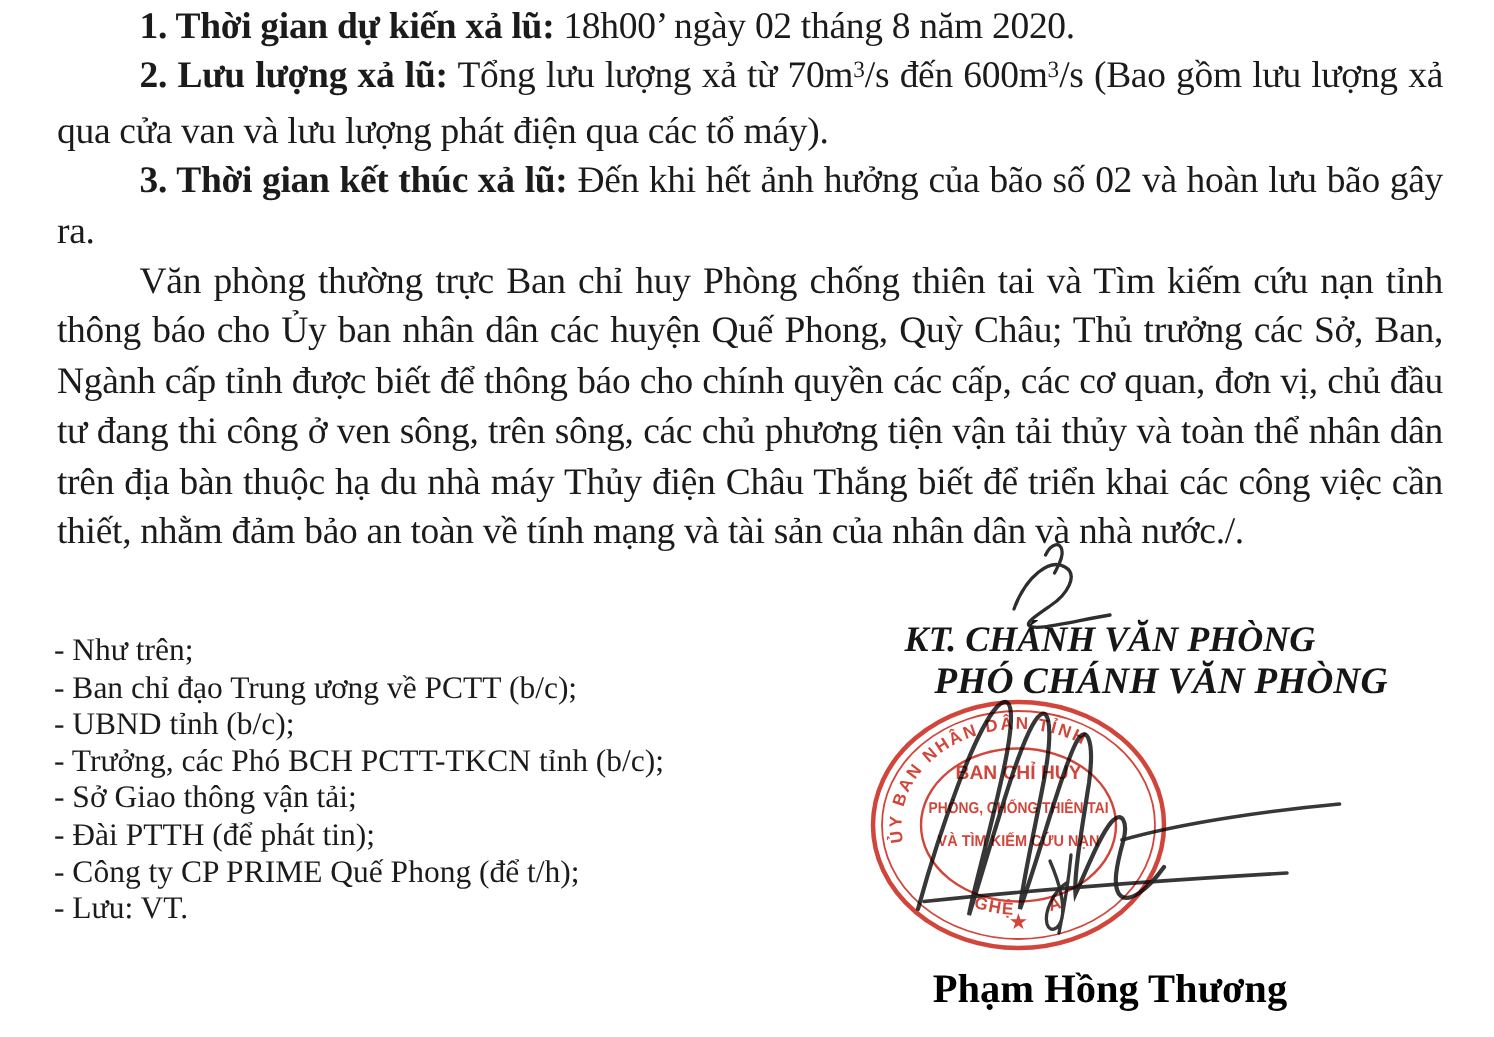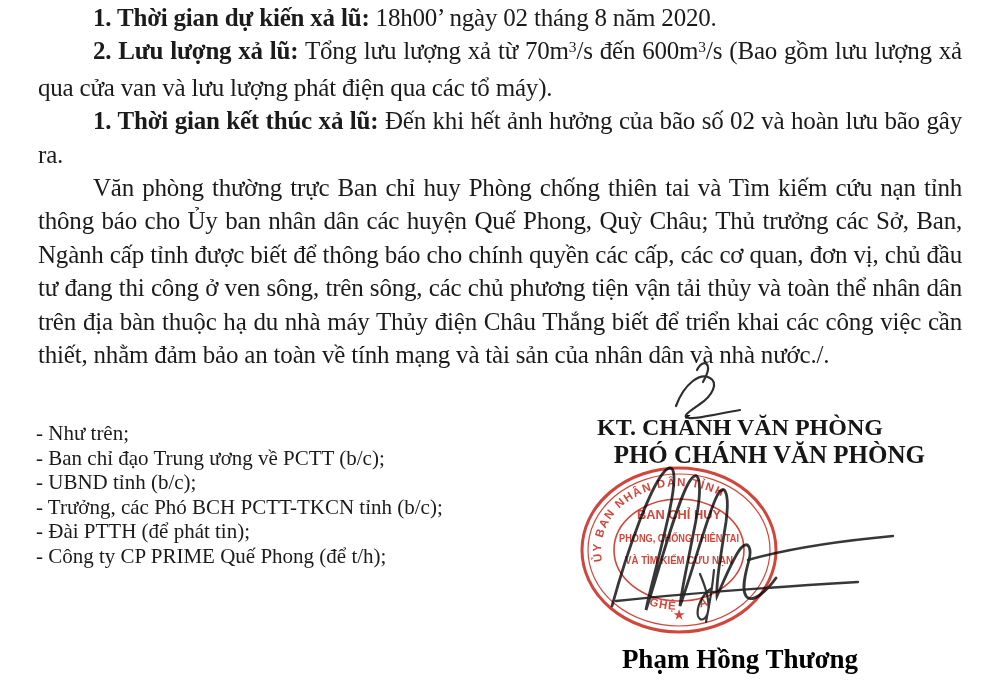--- a/index.html
+++ b/index.html
@@ -15,55 +15,57 @@
     text-align:justify;
   }
   .para { margin:0; text-indent:55px; }
   .lead { font-weight:bold; }
   sup.m3 { font-size:0.62em; letter-spacing:0; position:relative; top:-0.5em; vertical-align:baseline; }
   
   .recipients { position:absolute; left:36px; top:421px; }
   .recipients-heading { font-size:23px; font-weight:bold; font-style:italic; line-height:26px; }
   .recipient-list { list-style:none; margin:0; padding:0; font-size:21px; line-height:24.6px; }
   
-  .sign-titles { position:absolute; left:555px; top:413px; width:370px; text-align:center; font-weight:bold; color:#161616; }
+  .sign-titles { position:absolute; left:555px; top:413px; width:370px; text-align:center; font-weight:bold; color:#161616;font-style:italic; }
   .sign-title-1 { font-size:24px; line-height:28px; }
   .sign-title-2 { font-size:25px; line-height:28px;text-align:right; }
   .signer-name { position:absolute; left:555px; top:644px; width:370px; text-align:center; font-weight:bold; font-size:27px; color:#000000; }
   
   .stamp-svg { position:absolute; left:577px; top:463px; mix-blend-mode:multiply; opacity:0.93; }
   .stamp-svg text { font-family:"Liberation Sans", sans-serif; font-weight:bold; }
   .signature-svg { position:absolute; left:595px; top:450px; mix-blend-mode:multiply; }
   .mark-svg { position:absolute; left:665px; top:352px; }
 </style>
 </head>
 <body>
 
 <div class="page">
 
   <div class="body-text">
     <p class="para"><span class="lead">1. Thời gian dự kiến xả lũ:</span><span> 18h00’ ngày 02 tháng 8 năm 2020.</span></p>
     <p class="para"><span class="lead">2. Lưu lượng xả lũ:</span><span> Tổng lưu lượng xả từ 70m</span><sup class="m3">3</sup><span>/s đến 600m</span><sup class="m3">3</sup><span>/s (Bao gồm lưu lượng xả qua cửa van và lưu lượng phát điện qua các tổ máy).</span></p>
-    <p class="para"><span class="lead">1. Thời gian kết thúc xả lũ:</span><span> Đến khi hết ảnh hưởng của bão số 02 và hoàn lưu bão gây ra.</span></p>
+    <p class="para"><span class="lead">3. Thời gian kết thúc xả lũ:</span><span> Đến khi hết ảnh hưởng của bão số 02 và hoàn lưu bão gây ra.</span></p>
     <p class="para">Văn phòng thường trực Ban chỉ huy Phòng chống thiên tai và Tìm kiếm cứu nạn tỉnh thông báo cho Ủy ban nhân dân các huyện Quế Phong, Quỳ Châu; Thủ trưởng các Sở, Ban, Ngành cấp tỉnh được biết để thông báo cho chính quyền các cấp, các cơ quan, đơn vị, chủ đầu tư đang thi công ở ven sông, trên sông, các chủ phương tiện vận tải thủy và toàn thể nhân dân trên địa bàn thuộc hạ du nhà máy Thủy điện Châu Thắng biết để triển khai các công việc cần thiết, nhằm đảm bảo an toàn về tính mạng và tài sản của nhân dân và nhà nước./.</p>
   </div>
 
   <svg class="mark-svg" width="90" height="75" viewBox="0 0 90 75" xmlns="http://www.w3.org/2000/svg">
     <path d="M 32 18 C 36 10 42 9 43 15 C 44 20 40 26 38 30" fill="none" stroke="#2e2e2e" stroke-width="2.2" stroke-linecap="round"></path>
     <path d="M 11 54 C 19 32 35 20 45 26 C 54 31 47 44 35 52 C 25 59 19 63 21 65 C 25 69 51 62 75 58" fill="none" stroke="#2e2e2e" stroke-width="2.2" stroke-linecap="round"></path>
   </svg>
 
   <div class="recipients">
     <ul class="recipient-list">
       <li>- Như trên;</li>
       <li>- Ban chỉ đạo Trung ương về PCTT (b/c);</li>
       <li>- UBND tỉnh (b/c);</li>
       <li>- Trưởng, các Phó BCH PCTT-TKCN tỉnh (b/c);</li>
+      <li>- Sở Giao thông vận tải;</li>
       <li>- Đài PTTH (để phát tin);</li>
       <li>- Công ty CP PRIME Quế Phong (để t/h);</li>
+      <li>- Lưu: VT.</li>
     </ul>
   </div>
 
   <div class="sign-titles">
     <div class="sign-title-1">KT. CHÁNH VĂN PHÒNG</div>
     <div class="sign-title-2">PHÓ CHÁNH VĂN PHÒNG</div>
   </div>
 
   <svg class="stamp-svg" width="204" height="174" viewBox="0 0 204 174" xmlns="http://www.w3.org/2000/svg">
     <defs>

